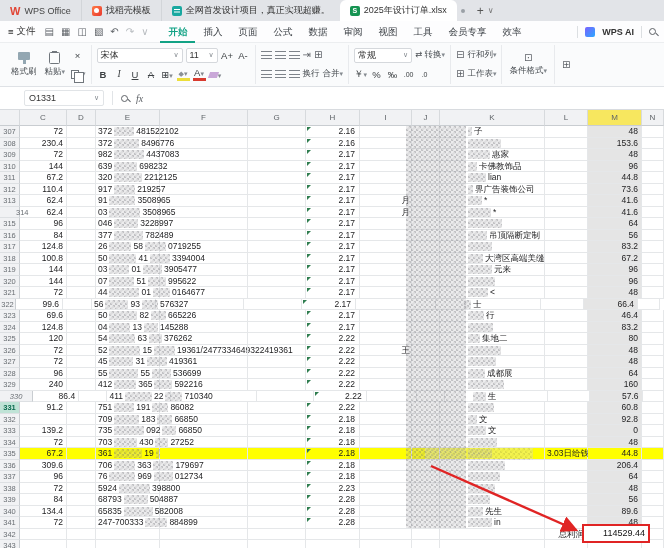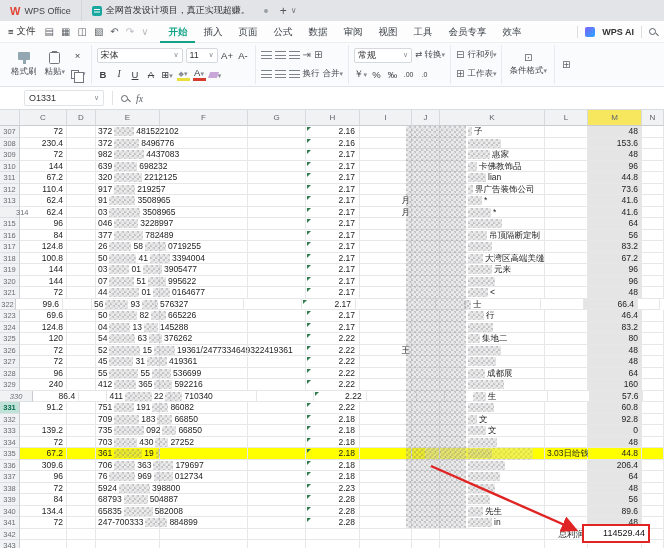--- a/index.html
+++ b/index.html
@@ -84,22 +84,30 @@
 </style>
 </head>
 <body>
 
 <div class="tabbar">
   <div class="brand">
     <span class="wlogo">W</span>
     <span>WPS Office</span>
   </div>
   <div class="btab">
+    <span class="ticon docer"></span>
+    <span>找稻壳模板</span>
+  </div>
+  <div class="btab">
     <span class="ticon tdoc"></span>
     <span>全网首发设计项目，真正实现超赚。</span>
+  </div>
+  <div class="btab active">
+    <span class="ticon sheet">S</span>
+    <span>2025年设计订单.xlsx</span>
   </div>
   <span class="tabdot"></span>
   <div class="newtab">
     <span>+</span>
     <span class="dd">∨</span>
   </div>
 </div>
 
 <div class="menubar">
   <div class="filebtn">

